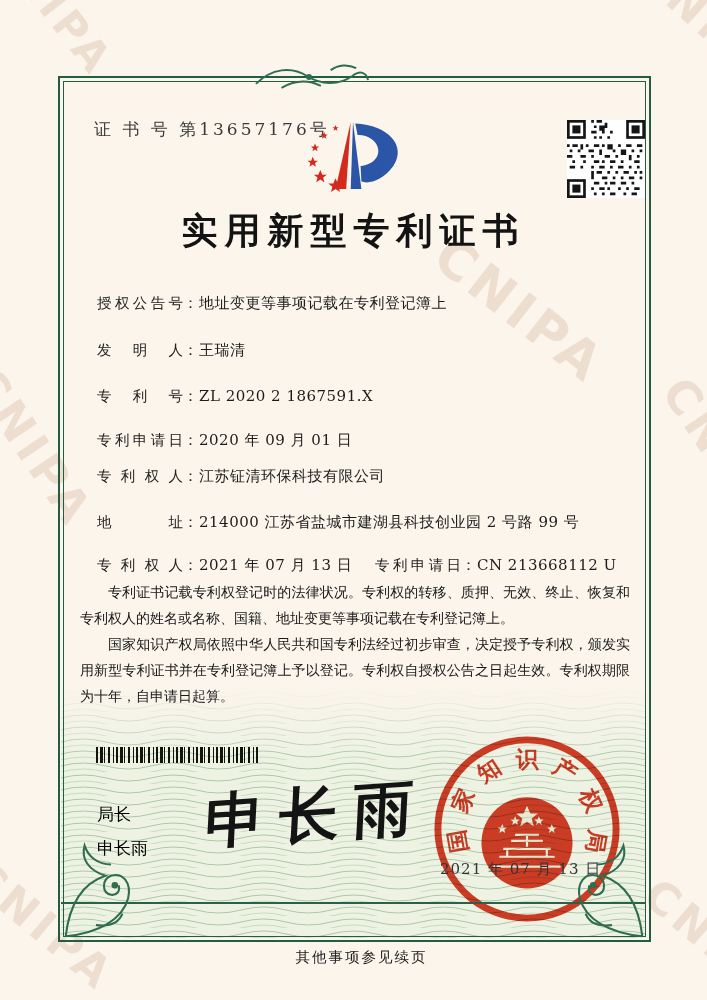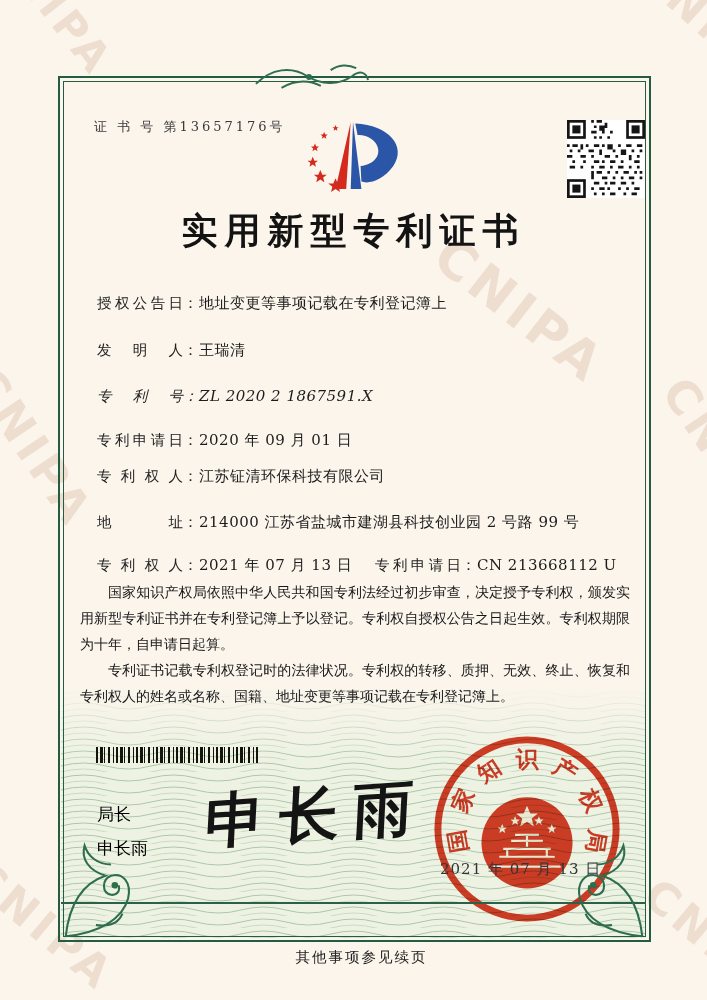--- a/index.html
+++ b/index.html
@@ -8,21 +8,21 @@
   
   .wm{position:absolute;font-family:"DejaVu Sans","Liberation Sans",sans-serif;
       font-weight:700;color:rgba(214,178,156,.34);letter-spacing:5px;pointer-events:none;}
   
   .frame-outer{position:absolute;left:58px;top:76px;width:589px;height:862px;
                border:2.5px solid #235c43;z-index:3;}
   .frame-inner{position:absolute;left:3px;top:3px;right:3px;bottom:3px;border:1.5px solid #235c43;}
   
   .waveband{position:absolute;left:61px;top:688px;width:585px;height:250px;z-index:1;}
   
-  .certno{position:absolute;left:94px;top:118px;font-size:13px;letter-spacing:3px;color:#3a3a3a;z-index:4;}
+  .certno{position:absolute;left:94px;top:118px;font-size:17px;letter-spacing:3px;color:#3a3a3a;z-index:4;}
   .logo{position:absolute;left:296px;top:112px;width:114px;height:90px;z-index:4;}
   .qr{position:absolute;left:567px;top:120px;width:78px;height:78px;z-index:4;}
   .title{position:absolute;left:60px;top:207px;width:587px;text-align:center;font-size:36px;
          font-weight:700;letter-spacing:7px;color:#131313;z-index:4;}
   
   .fields{position:absolute;left:97px;top:294px;width:540px;z-index:4;font-size:15px;}
   .frow{position:absolute;left:0;white-space:nowrap;}
   .flabel{display:inline-block;width:86px;font-size:14.5px;text-align:justify;text-align-last:justify;
           vertical-align:bottom;color:#222;}
   .fcolon{display:inline-block;width:16px;color:#222;}
@@ -142,48 +142,48 @@
     <rect x="23" y="1" width="5" height="5" fill="#ffffff"></rect>
       <rect x="24" y="2" width="3" height="3" fill="#151515"></rect>
     <rect x="1" y="23" width="5" height="5" fill="#ffffff"></rect>
       <rect x="2" y="24" width="3" height="3" fill="#151515"></rect>
   </svg>
 
   <div class="title">实用新型专利证书</div>
 
   <div class="fields">
     <div class="frow" style="top:0;">
-      <span class="flabel">授权公告日</span><span class="fcolon">：</span><span class="fvalue">地址变更等事项记载在专利登记簿上</span>
+      <span class="flabel">授权公告号</span><span class="fcolon">：</span><span class="fvalue">地址变更等事项记载在专利登记簿上</span>
     </div>
     <div class="frow" style="top:47px;">
       <span class="flabel">发明人</span><span class="fcolon">：</span><span class="fvalue">王瑞清</span>
     </div>
-    <div class="frow" style="top:93px;font-style:italic;">
+    <div class="frow" style="top:93px;">
       <span class="flabel">专利号</span><span class="fcolon">：</span><span class="fvalue">ZL 2020 2 1867591.X</span>
     </div>
     <div class="frow" style="top:137px;">
       <span class="flabel">专利申请日</span><span class="fcolon">：</span><span class="fvalue">2020 年 09 月 01 日</span>
     </div>
     <div class="frow" style="top:173px;">
       <span class="flabel">专利权人</span><span class="fcolon">：</span><span class="fvalue">江苏钲清环保科技有限公司</span>
     </div>
     <div class="frow" style="top:219px;">
       <span class="flabel">地址</span><span class="fcolon">：</span><span class="fvalue">214000 江苏省盐城市建湖县科技创业园 2 号路 99 号</span>
     </div>
     <div class="frow" style="top:262px;">
       <span class="flabel">专利权人</span><span class="fcolon">：</span><span class="fvalue">2021 年 07 月 13 日</span>
       <span class="grant2">
         <span class="flabel">专利申请日</span><span class="fcolon">：</span><span class="fvalue">CN 213668112 U</span>
       </span>
     </div>
   </div>
 
   <div class="paras">
+    <p>专利证书记载专利权登记时的法律状况。专利权的转移、质押、无效、终止、恢复和专利权人的姓名或名称、国籍、地址变更等事项记载在专利登记簿上。</p>
     <p>国家知识产权局依照中华人民共和国专利法经过初步审查，决定授予专利权，颁发实用新型专利证书并在专利登记簿上予以登记。专利权自授权公告之日起生效。专利权期限为十年，自申请日起算。</p>
-    <p>专利证书记载专利权登记时的法律状况。专利权的转移、质押、无效、终止、恢复和专利权人的姓名或名称、国籍、地址变更等事项记载在专利登记簿上。</p>
   </div>
 
   <div class="barcode"></div>
 
   <div class="signerblock">
     <div>局长</div>
     <div>申长雨</div>
   </div>
   <div class="signature">申长雨</div>
 

